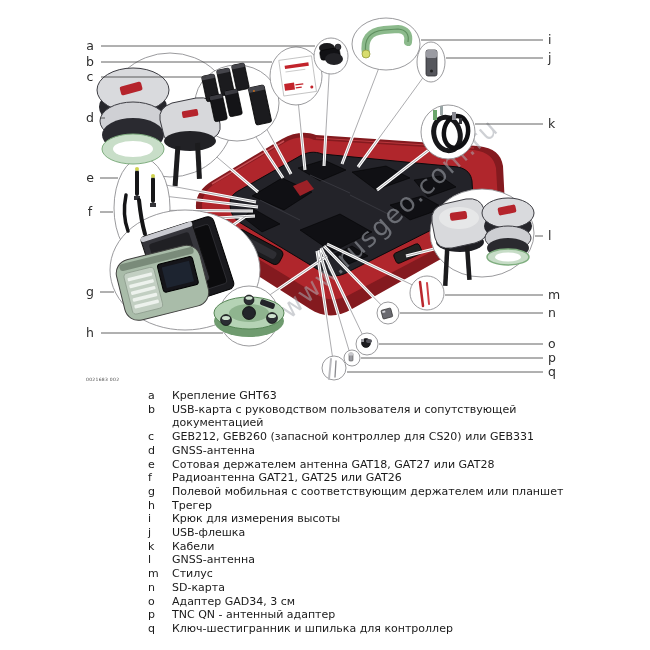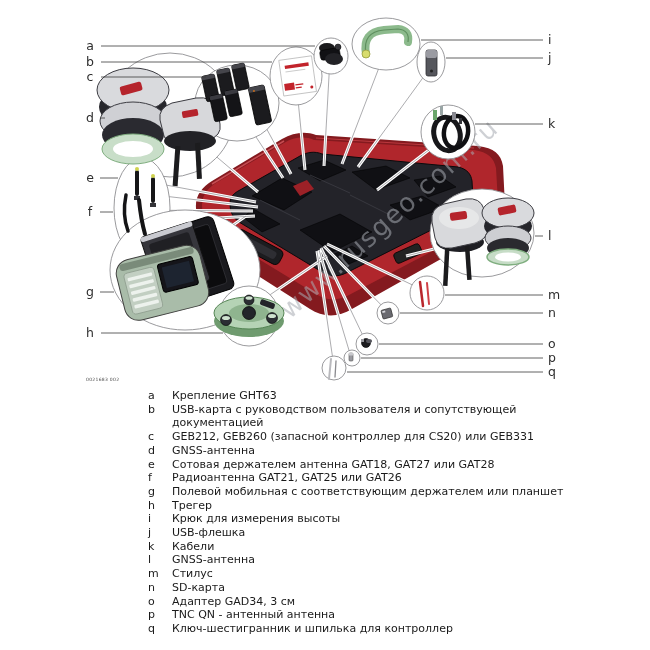--- a/index.html
+++ b/index.html
@@ -357,21 +357,21 @@
     <div class="lrow">
         <span class="lkey">n</span>
         <span class="ltext">SD-карта</span>
       </div>
     <div class="lrow">
         <span class="lkey">o</span>
         <span class="ltext">Адаптер GAD34, 3 см</span>
       </div>
     <div class="lrow">
         <span class="lkey">p</span>
-        <span class="ltext">TNC QN - антенный антенна</span>
+        <span class="ltext">TNC QN - антенный адаптер</span>
       </div>
     <div class="lrow">
         <span class="lkey">q</span>
         <span class="ltext">Ключ-шестигранник и шпилька для контроллер</span>
       </div>
   </div>
 
 </div>
 
 </body></html>

